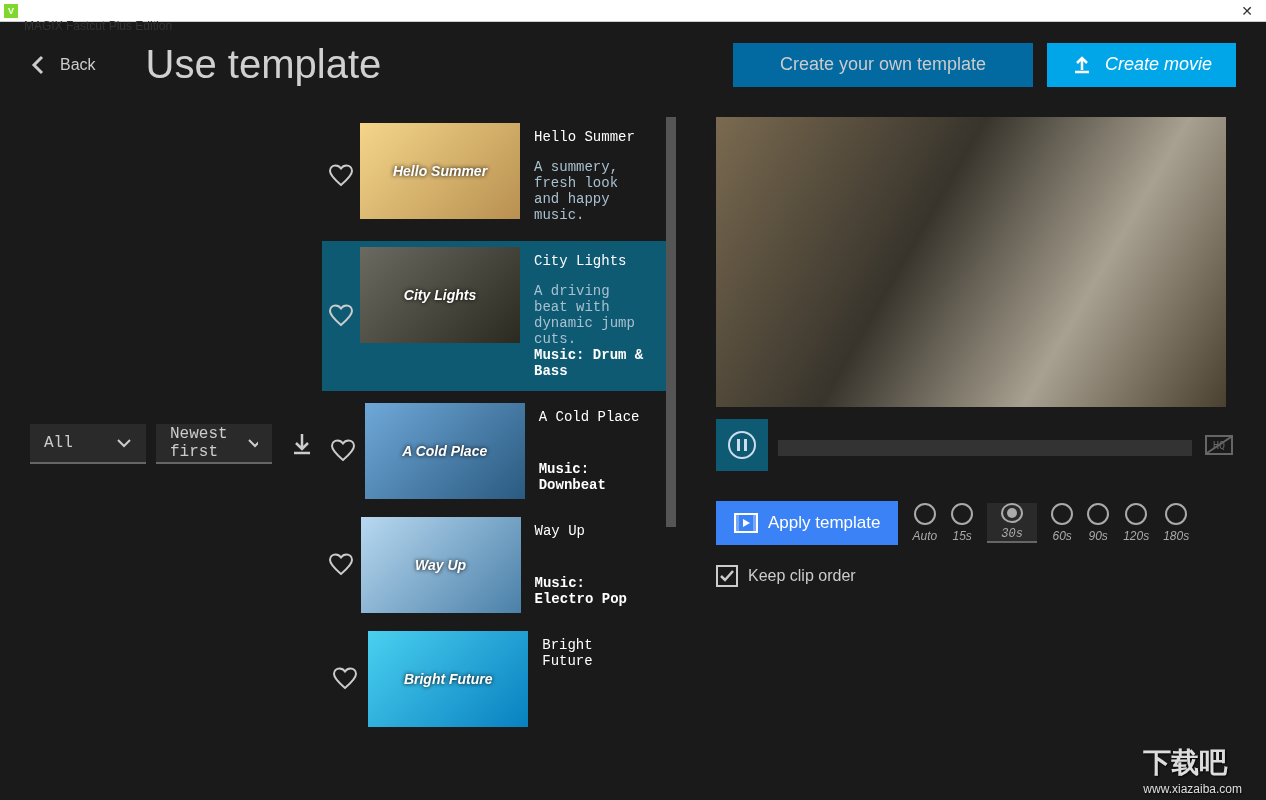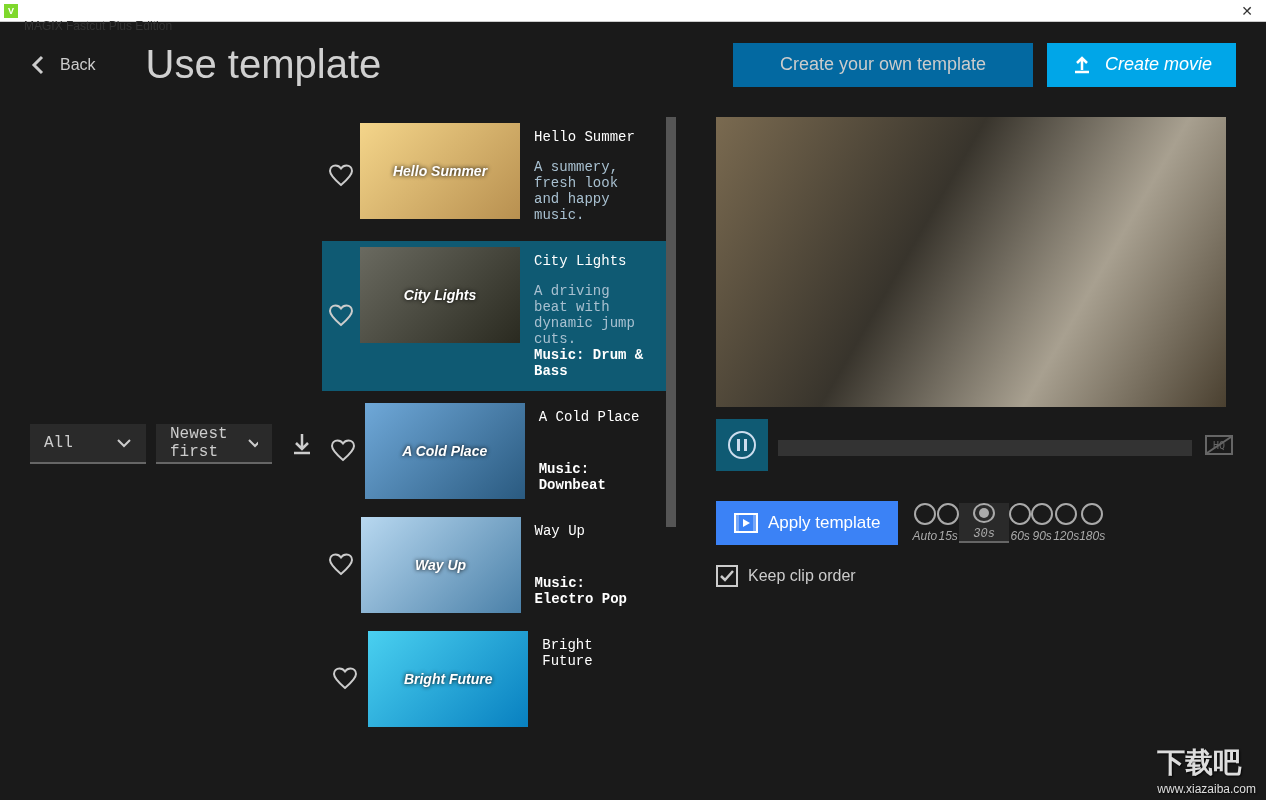--- a/index.html
+++ b/index.html
@@ -53,29 +53,29 @@
 .timeline .ticks { display: flex; justify-content: space-between; font-family: "Courier New", monospace; font-size: 10px; color: #bbb; position: relative; height: 24px; }
 .timeline .ticks span { position: relative; }
 .timeline .ticks span::after { content:''; position:absolute; left:0; bottom:-6px; width:1px; height:6px; background:#888; }
 .timeline .ticks .playhead { position:absolute; left:14%; top:-2px; width:12px; height:20px; background:#888; }
 .timeline .bar { height: 16px; background: #333; margin-top: 6px; }
 .hq-icon { width: 34px; display:flex; align-items:center; justify-content:center; color:#f97316; }
 
 .apply-row { display: flex; align-items: center; gap: 14px; margin-bottom: 20px; }
 .apply-btn { background: #3b82f6; color: #fff; height: 44px; display: flex; align-items: center; padding: 0 18px; font-size: 17px; cursor: pointer; }
 .apply-btn svg { margin-right: 10px; }
-.durations { display: flex; }
+.durations { display: flex; gap: 14px; }
 .dur { display: flex; flex-direction: column; align-items: center; cursor: pointer; font-size: 12px; color: #aaa; font-style: italic; }
 .dur .circle { width: 22px; height: 22px; border: 2px solid #aaa; border-radius: 50%; margin-bottom: 4px; display:flex; align-items:center; justify-content:center; }
 .dur.sel .circle::after { content:''; width:10px; height:10px; background:#aaa; border-radius:50%; }
 
 .keep-order { display: flex; align-items: center; gap: 10px; font-size: 16px; color: #ccc; cursor: pointer; }
 .chk { width: 22px; height: 22px; border: 2px solid #ccc; display:flex; align-items:center; justify-content:center; }
 
-.watermark { position: absolute; right: 0; bottom: 0; color:#fff; font-weight:bold; opacity:0.85; text-shadow:1px 1px 2px #000; font-size:28px; padding:4px 10px; pointer-events:none; }
+.watermark { position: absolute; right: 14px; bottom: 0; color:#fff; font-weight:bold; opacity:0.85; text-shadow:1px 1px 2px #000; font-size:28px; padding:4px 10px; pointer-events:none; }
 .watermark .sub { font-size:12px; font-weight:normal; display:block; text-align:right; }
 
 
 .t0 { background: linear-gradient(135deg,#f4d58a,#b89050); }
 .t1 { background: linear-gradient(135deg,#6a6a60,#2a2a20); }
 .t2 { background: linear-gradient(135deg,#6fa8d8,#2a5a80); }
 .t3 { background: linear-gradient(135deg,#b8d8f0,#4a80a8); }
 .t4 { background: linear-gradient(135deg,#4ad0f0,#0880c0); }
 </style>
 </head>

